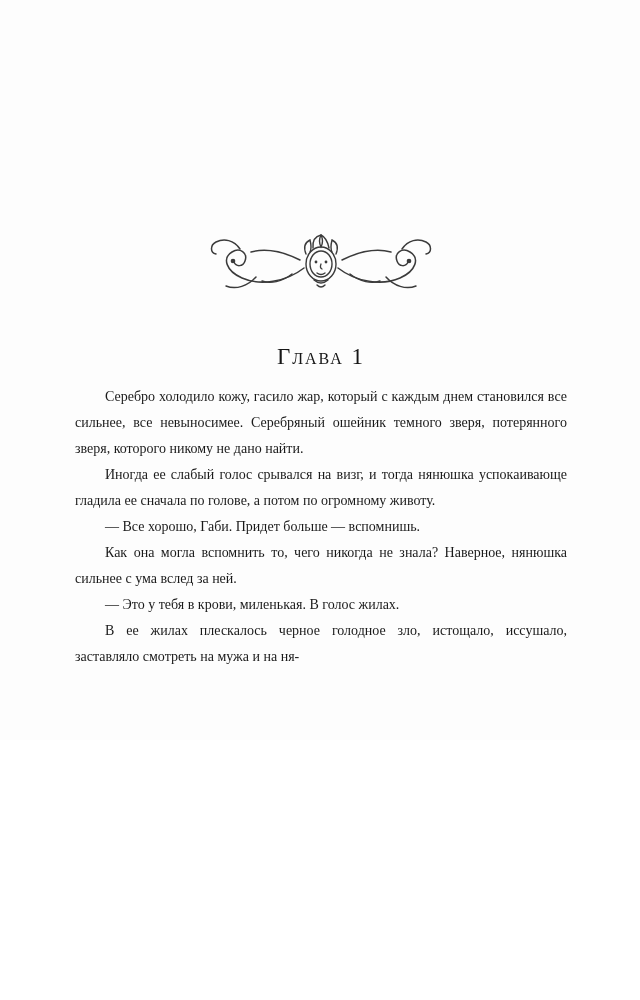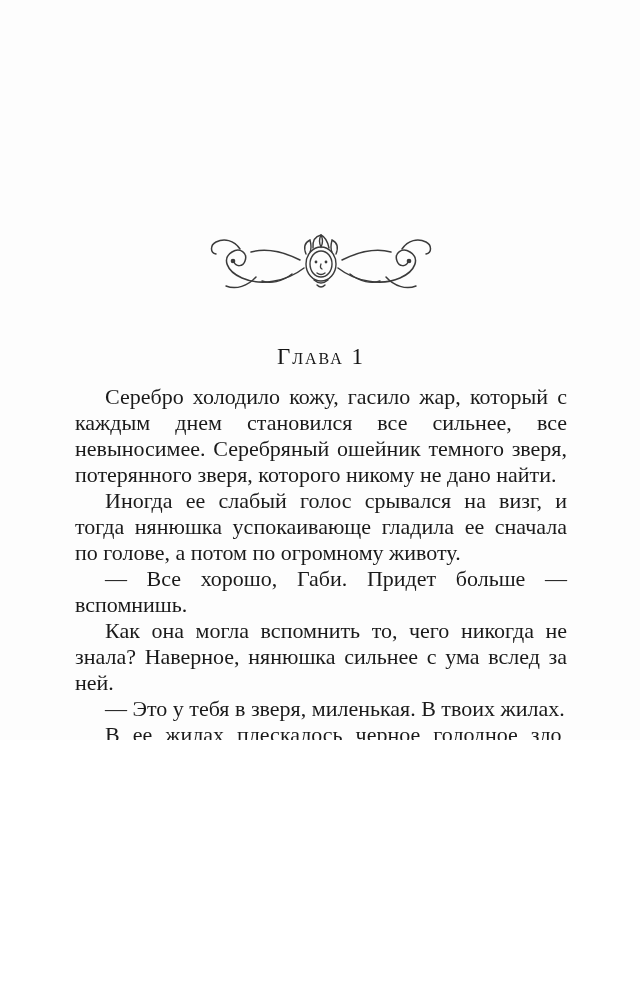--- a/index.html
+++ b/index.html
@@ -36,21 +36,21 @@
     margin: 42px 0 14px 0;
     text-align: center;
     font-size: 23px;
     font-weight: 400;
     font-variant: small-caps;
     letter-spacing: 2px;
     color: #161616;
   }
   .body-text {
     text-align: justify;
-    font-size: 22px;
+    font-size: 14px;
     line-height: 26px;
     color: #1a1a1a;
     margin-top: 13px;
   }
   .body-text p {
     margin: 0;
     text-indent: 30px;
   }
   .page-number {
     position: absolute;
@@ -114,19 +114,19 @@
       </svg>
     </div>
 
     <h1 class="chapter-title">Глава 1</h1>
 
     <div class="body-text">
       <p>Серебро холодило кожу, гасило жар, который с каждым днем становился все сильнее, все невыносимее. Серебряный ошейник темного зверя, потерянного зверя, которого никому не дано найти.</p>
       <p>Иногда ее слабый голос срывался на визг, и тогда нянюшка успокаивающе гладила ее сначала по голове, а потом по огромному животу.</p>
       <p>— Все хорошо, Габи. Придет больше — вспомнишь.</p>
       <p>Как она могла вспомнить то, чего никогда не знала? Наверное, нянюшка сильнее с ума вслед за ней.</p>
-      <p>— Это у тебя в зверя, миленькая. В твоих жилах.</p>
+      <p>— Это у тебя в крови, миленькая. В голос жилах.</p>
       <p>В ее жилах плескалось черное голодное зло, истощало, иссушало, заставляло смотреть на мужа и на ня-</p>
     </div>
 
     <div class="page-number">5</div>
   </div>
 </div>
 
 </body></html>

